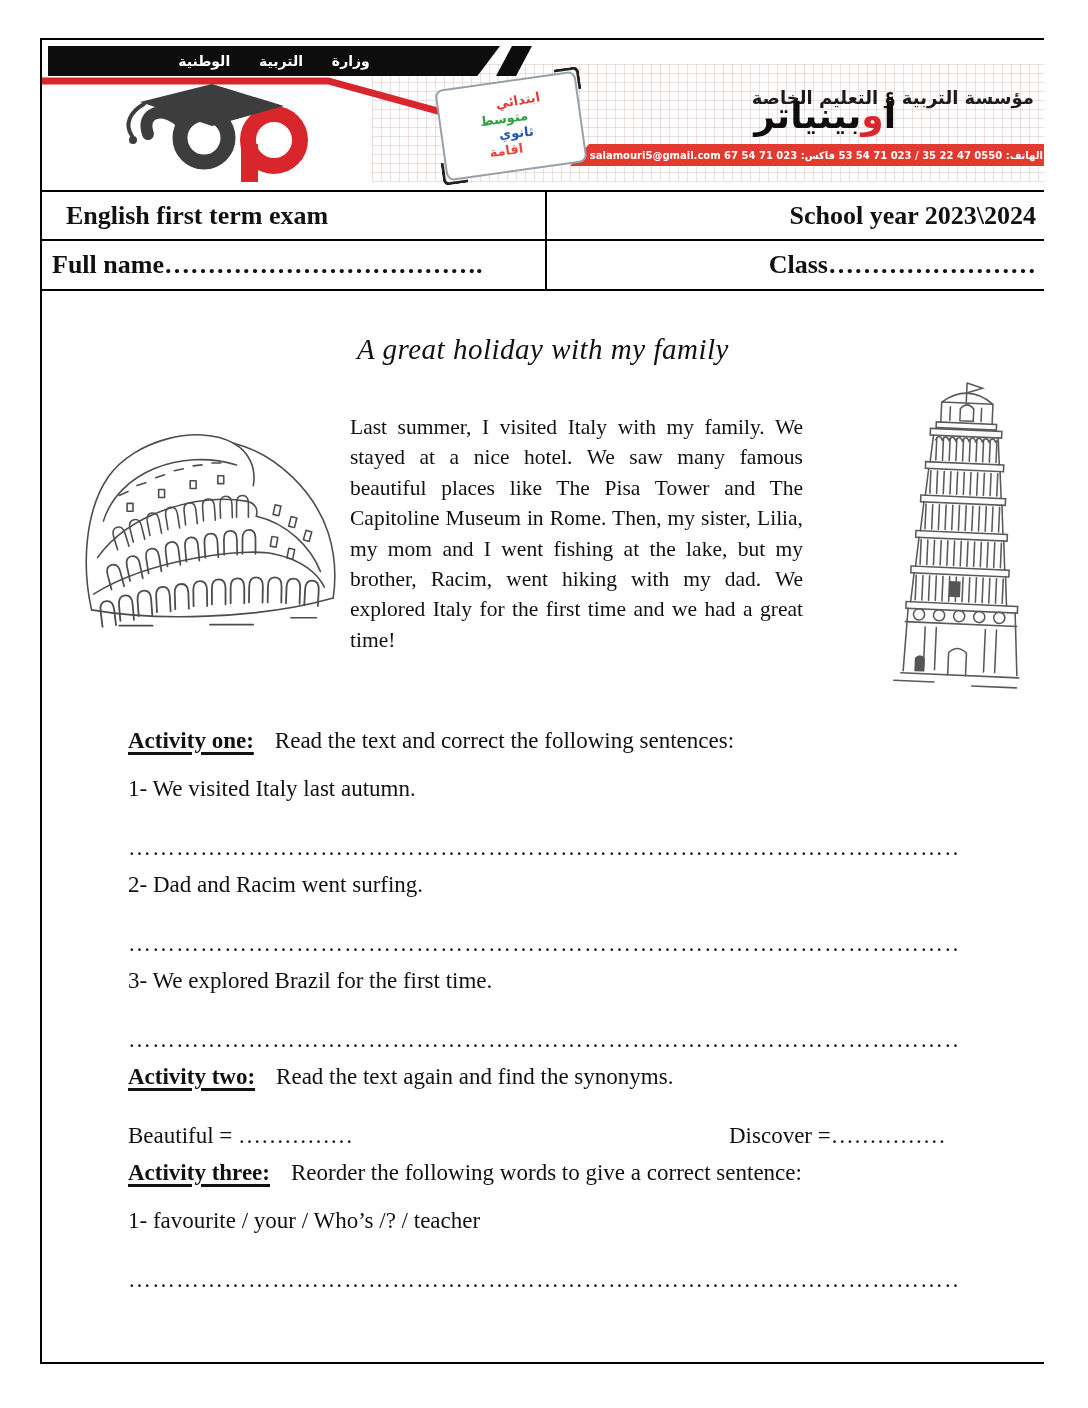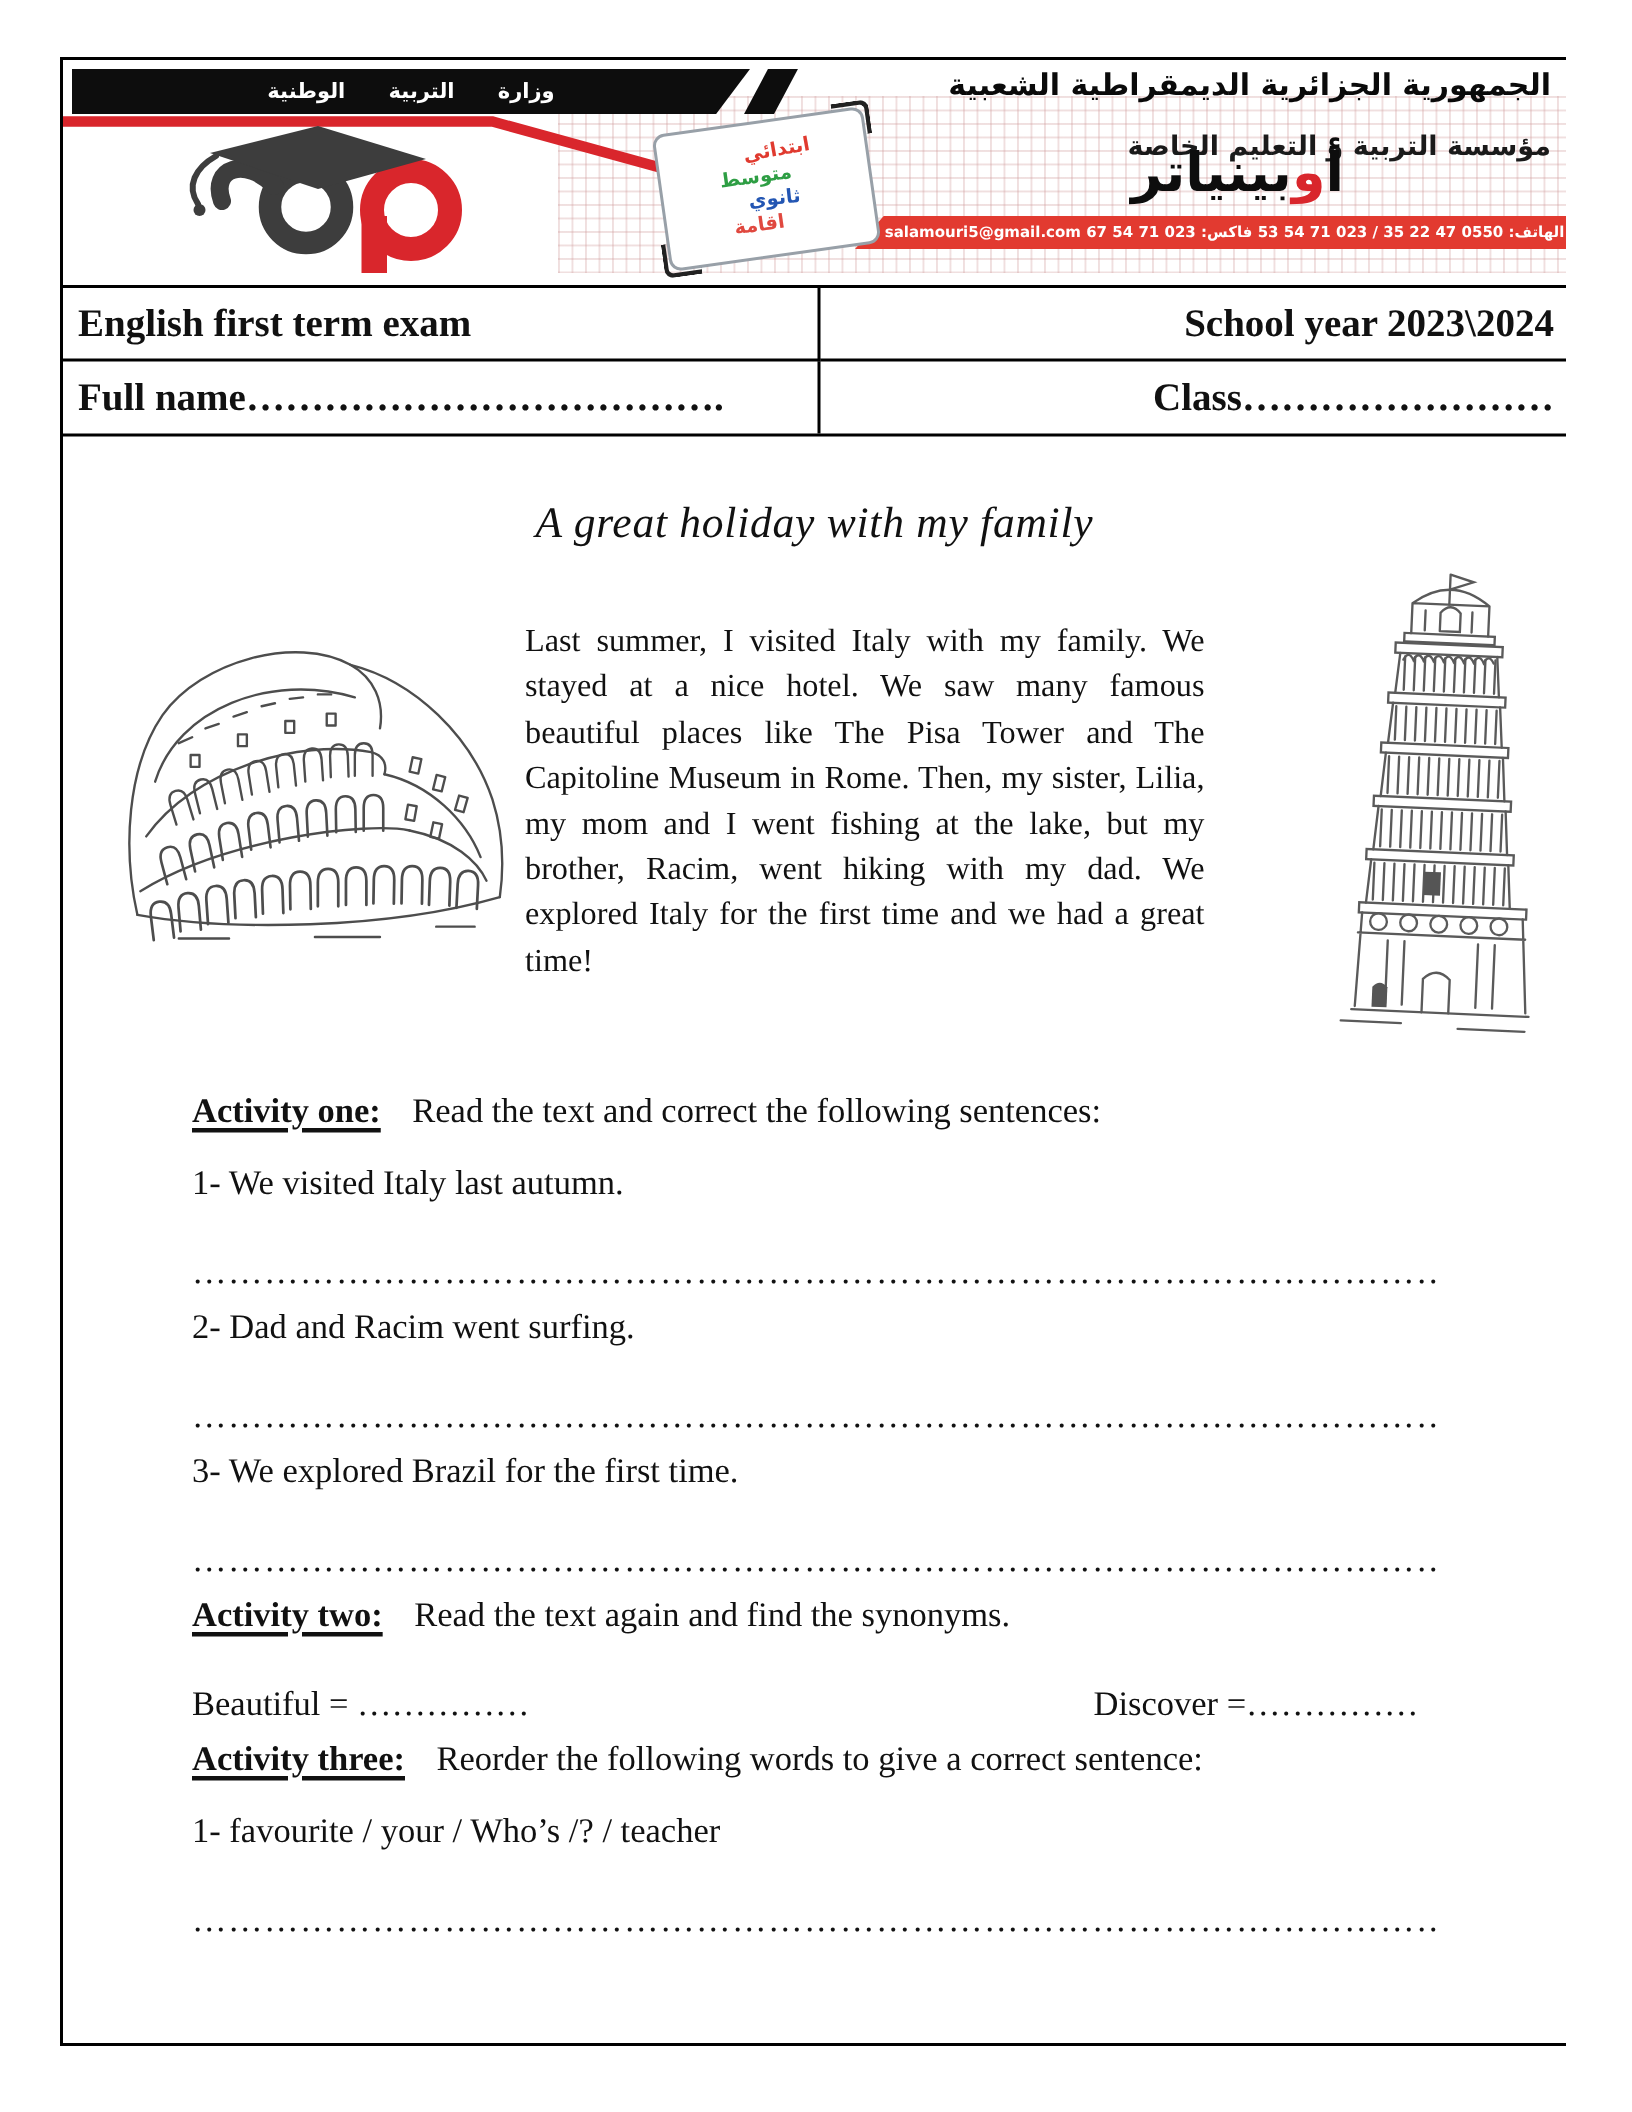--- a/index.html
+++ b/index.html
@@ -45,21 +45,21 @@
   .contact-bar{position:absolute;left:528px;top:104px;width:478px;height:22px;background:#e23a30;z-index:2;
                clip-path:polygon(4% 0,100% 0,100% 100%,0 100%);
                display:flex;align-items:center;justify-content:center;}
   .contact-bar span{color:#fff;font-family:"DejaVu Sans",sans-serif;font-weight:bold;font-size:10px;
                     direction:rtl;white-space:nowrap;}
 
   
   .info-table{display:grid;grid-template-columns:50.4% 49.6%;grid-template-rows:49px 48px;
               border-top:2.5px solid #000;font-weight:bold;font-size:26px;}
   .cell{display:flex;align-items:center;box-sizing:border-box;overflow:hidden;white-space:nowrap;}
-  .cell.tl{border-right:2.5px solid #000;border-bottom:2.5px solid #000;padding-left:10px;}
+  .cell.tl{border-right:2.5px solid #000;border-bottom:2.5px solid #000;padding-left:24px;}
   .cell.tr{border-bottom:2.5px solid #000;justify-content:flex-end;padding-right:8px;}
   .cell.bl{border-right:2.5px solid #000;padding-left:10px;}
   .cell.br{justify-content:flex-end;padding-right:8px;padding-left:19px;}
 
   
   .body-sec{position:relative;border-top:2.5px solid #000;height:1079px;overflow:hidden;}
   .reading-title{text-align:center;font-style:italic;font-size:29px;margin-top:42px;letter-spacing:.5px;}
   .hero{position:relative;height:322px;margin-top:14px;}
   .colosseum{position:absolute;left:20px;top:30px;width:286px;height:238px;}
   .passage{position:absolute;left:308px;top:32px;width:453px;font-size:21.5px;line-height:30.4px;
@@ -85,21 +85,20 @@
 
       <svg class="redline-svg" viewBox="0 0 1001 150" preserveAspectRatio="none">
         <polyline points="0,41 286,41 544,112" fill="none" stroke="#d9262c" stroke-width="7"></polyline>
       </svg>
 
       <div class="banner">
         <span>وزارة التربية الوطنية</span>
       </div>
       <div class="banner-tip"></div>
 
-      <div class="republic">الجمهورية الجزائرية الديمقراطية الشعبية</div>
       <div class="institution">مؤسسة التربية و التعليم الخاصة</div>
 
       <div class="school-name" dir="rtl"><span>أ</span><span class="waw">و</span><span>بينياتر</span></div>
 
       <svg class="logo" viewBox="0 0 340 104">
         <g>
           <circle cx="220" cy="60" r="26" fill="none" stroke="#d9262c" stroke-width="16"></circle>
           <rect x="187" y="64" width="17" height="38" fill="#d9262c"></rect>
         </g>
         <g>

